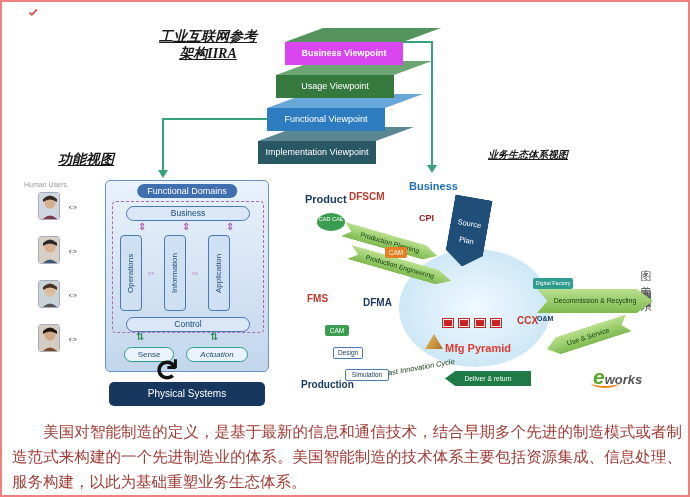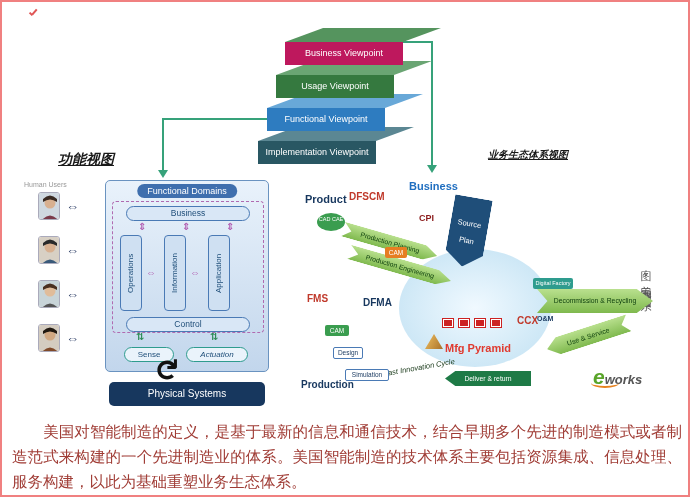--- a/index.html
+++ b/index.html
@@ -15,21 +15,21 @@
   
   .hand { position:absolute; font-family:"Liberation Serif","DejaVu Serif",serif; font-weight:bold; font-style:italic; text-decoration:underline; color:#1a1a1a; }
   .iira-title { left:150px; top:26px; width:112px; text-align:center; font-size:14px; line-height:17px; }
   .func-title { left:56px; top:149px; font-size:14px; }
   .eco-title { left:486px; top:146px; font-size:10px; }
 
   
   .slab { position:absolute; width:156px; height:37px; }
   .slab-top { position:absolute; left:0; top:0; width:156px; height:14px; clip-path:polygon(24.4% 0,100% 0,75.6% 100%,0 100%); }
   .slab-front { position:absolute; left:0; top:14px; width:118px; height:23px; color:#fff; font-size:9px; text-align:center; line-height:23px; }
-  .slab1 { left:283px; top:26px; z-index:40; } .slab1 .slab-top{background:#55945e;} .slab1 .slab-front{background:#be185d;}
+  .slab1 { left:283px; top:26px; z-index:40; } .slab1 .slab-top{background:#55945e;} .slab1 .slab-front{background:#d946ef;font-weight:bold;}
   .slab2 { left:274px; top:59px; z-index:30; } .slab2 .slab-top{background:#6aa573;} .slab2 .slab-front{background:#35793f;}
   .slab3 { left:265px; top:92px; z-index:20; } .slab3 .slab-top{background:#68a8d8;} .slab3 .slab-front{background:#2e7cc0;}
   .slab4 { left:256px; top:125px; z-index:10; } .slab4 .slab-top{background:#5b8793;} .slab4 .slab-front{background:#295763;}
 
   
   .conn { position:absolute; background:#36a27a; }
   .arrowhead { position:absolute; width:0; height:0; border-left:5px solid transparent; border-right:5px solid transparent; border-top:8px solid #36a27a; }
 
   
   .human-users { position:absolute; left:22px; top:179px; font-size:7px; color:#999; }
@@ -73,20 +73,22 @@
 <body>
 
 <div id="screen">
 
   <div class="corner-mark">
       <i></i>
       <i></i>
     </div>
 
   <div class="hand iira-title">
+    <div>工业互联网参考</div>
+    <div>架构IIRA</div>
   </div>
 
   <div class="slab slab1">
     <div class="slab-top"></div>
     <div class="slab-front">Business Viewpoint</div>
   </div>
   <div class="slab slab2">
     <div class="slab-top"></div>
     <div class="slab-front">Usage Viewpoint</div>
   </div>

